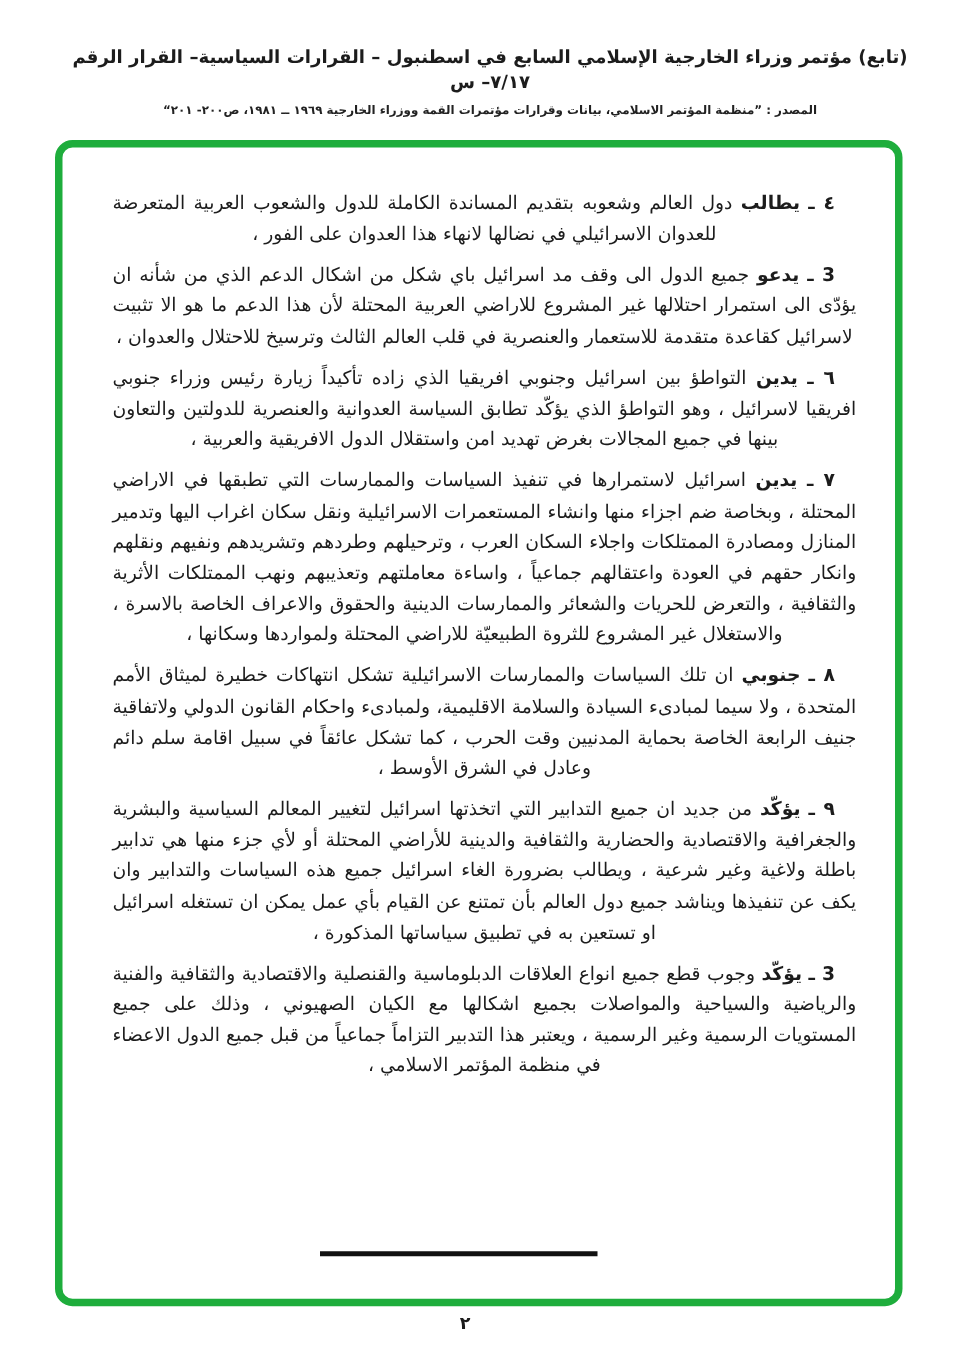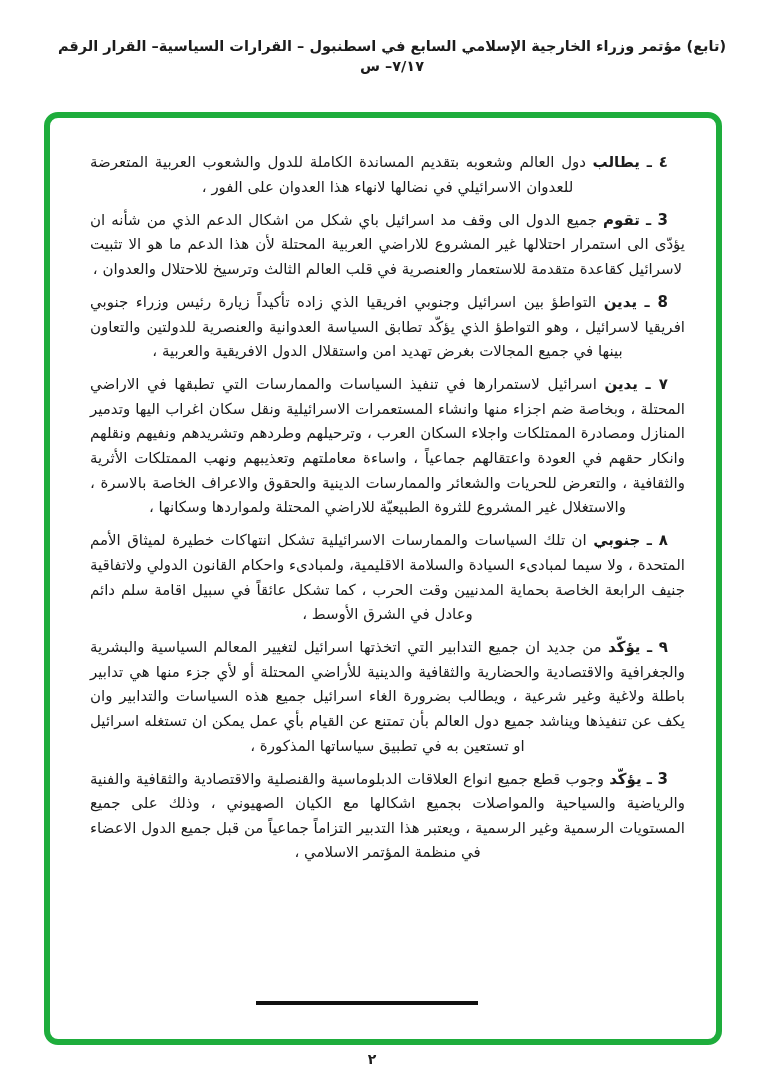--- a/index.html
+++ b/index.html
@@ -39,31 +39,32 @@
     font-size:14px;font-weight:bold;direction:rtl;
   }
 </style>
 </head>
 <body>
 
 <div class="page">
 
   <div class="hdr">
     <div class="hdr-title">(تابع) مؤتمر وزراء الخارجية الإسلامي السابع في اسطنبول – القرارات السياسية– القرار الرقم ٧/١٧– س</div>
+    <div class="hdr-source">المصدر : ”منظمة المؤتمر الاسلامي، بيانات وقرارات مؤتمرات القمة ووزراء الخارجية ١٩٦٩ ــ ١٩٨١، ص٢٠٠- ٢٠١“</div>
   </div>
 
   <div class="frame" style="border-color: rgb(30, 173, 60);"></div>
 
   <div class="doc">
 
     <p class="clause"><span class="b">٤ ـ</span> <span class="b">يطالب</span> <span>دول العالم وشعوبه بتقديم المساندة الكاملة للدول والشعوب العربية المتعرضة للعدوان الاسرائيلي في نضالها لانهاء هذا العدوان على الفور ،</span></p>
 
-    <p class="clause"><span class="b">3 ـ</span> <span class="b">تقوم</span> <span>جميع الدول الى وقف مد اسرائيل باي شكل من اشكال الدعم الذي من شأنه ان يؤدّى الى استمرار احتلالها غير المشروع للاراضي العربية المحتلة لأن هذا الدعم ما هو الا تثبيت لاسرائيل كقاعدة متقدمة للاستعمار والعنصرية في قلب العالم الثالث وترسيخ للاحتلال والعدوان ،</span></p>
+    <p class="clause"><span class="b">3 ـ</span> <span class="b">يدعو</span> <span>جميع الدول الى وقف مد اسرائيل باي شكل من اشكال الدعم الذي من شأنه ان يؤدّى الى استمرار احتلالها غير المشروع للاراضي العربية المحتلة لأن هذا الدعم ما هو الا تثبيت لاسرائيل كقاعدة متقدمة للاستعمار والعنصرية في قلب العالم الثالث وترسيخ للاحتلال والعدوان ،</span></p>
 
-    <p class="clause"><span class="b">8 ـ</span> <span class="b">يدين</span> <span>التواطؤ بين اسرائيل وجنوبي افريقيا الذي زاده تأكيداً زيارة رئيس وزراء جنوبي افريقيا لاسرائيل ، وهو التواطؤ الذي يؤكّد تطابق السياسة العدوانية والعنصرية للدولتين والتعاون بينها في جميع المجالات بغرض تهديد امن واستقلال الدول الافريقية والعربية ،</span></p>
+    <p class="clause"><span class="b">٦ ـ</span> <span class="b">يدين</span> <span>التواطؤ بين اسرائيل وجنوبي افريقيا الذي زاده تأكيداً زيارة رئيس وزراء جنوبي افريقيا لاسرائيل ، وهو التواطؤ الذي يؤكّد تطابق السياسة العدوانية والعنصرية للدولتين والتعاون بينها في جميع المجالات بغرض تهديد امن واستقلال الدول الافريقية والعربية ،</span></p>
 
     <p class="clause"><span class="b">٧ ـ</span> <span class="b">يدين</span> <span>اسرائيل لاستمرارها في تنفيذ السياسات والممارسات التي تطبقها في الاراضي المحتلة ، وبخاصة ضم اجزاء منها وانشاء المستعمرات الاسرائيلية ونقل سكان اغراب اليها وتدمير المنازل ومصادرة الممتلكات واجلاء السكان العرب ، وترحيلهم وطردهم وتشريدهم ونفيهم ونقلهم وانكار حقهم في العودة واعتقالهم جماعياً ، واساءة معاملتهم وتعذيبهم ونهب الممتلكات الأثرية والثقافية ، والتعرض للحريات والشعائر والممارسات الدينية والحقوق والاعراف الخاصة بالاسرة ، والاستغلال غير المشروع للثروة الطبيعيّة للاراضي المحتلة ولمواردها وسكانها ،</span></p>
 
     <p class="clause"><span class="b">٨ ـ</span> <span class="b">جنوبي</span> <span>ان تلك السياسات والممارسات الاسرائيلية تشكل انتهاكات خطيرة لميثاق الأمم المتحدة ، ولا سيما لمبادىء السيادة والسلامة الاقليمية، ولمبادىء واحكام القانون الدولي ولاتفاقية جنيف الرابعة الخاصة بحماية المدنيين وقت الحرب ، كما تشكل عائقاً في سبيل اقامة سلم دائم وعادل في الشرق الأوسط ،</span></p>
 
     <p class="clause"><span class="b">٩ ـ</span> <span class="b">يؤكّد</span> <span>من جديد ان جميع التدابير التي اتخذتها اسرائيل لتغيير المعالم السياسية والبشرية والجغرافية والاقتصادية والحضارية والثقافية والدينية للأراضي المحتلة أو لأي جزء منها هي تدابير باطلة ولاغية وغير شرعية ، ويطالب بضرورة الغاء اسرائيل جميع هذه السياسات والتدابير وان يكف عن تنفيذها ويناشد جميع دول العالم بأن تمتنع عن القيام بأي عمل يمكن ان تستغله اسرائيل او تستعين به في تطبيق سياساتها المذكورة ،</span></p>
 
 
     <p class="clause"><span class="b">3 ـ</span> <span class="b">يؤكّد</span> <span>وجوب قطع جميع انواع العلاقات الدبلوماسية والقنصلية والاقتصادية والثقافية والفنية والرياضية والسياحية والمواصلات بجميع اشكالها مع الكيان الصهيوني ، وذلك على جميع المستويات الرسمية وغير الرسمية ، ويعتبر هذا التدبير التزاماً جماعياً من قبل جميع الدول الاعضاء في منظمة المؤتمر الاسلامي ،</span></p>
 

